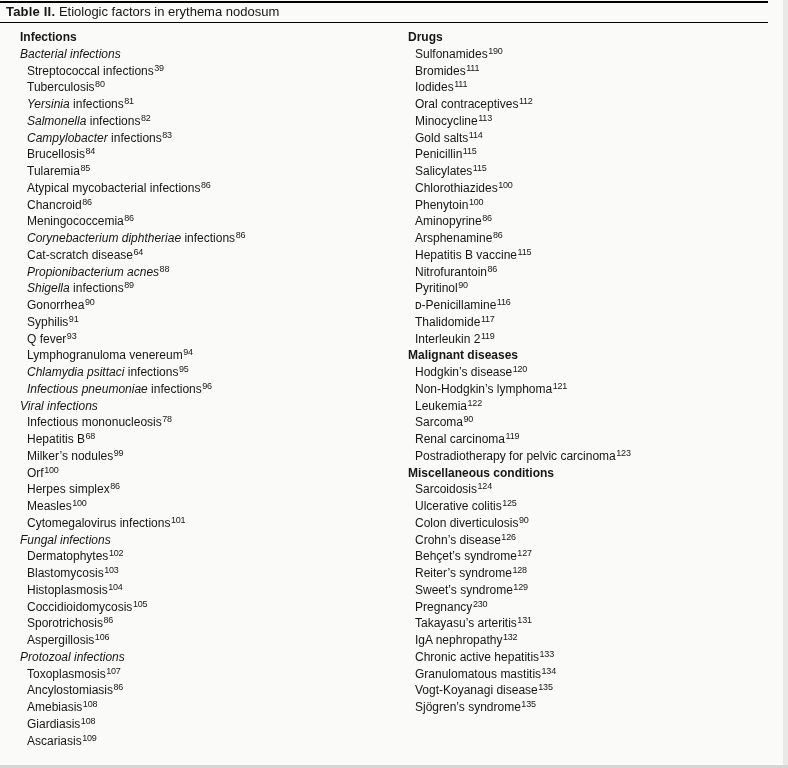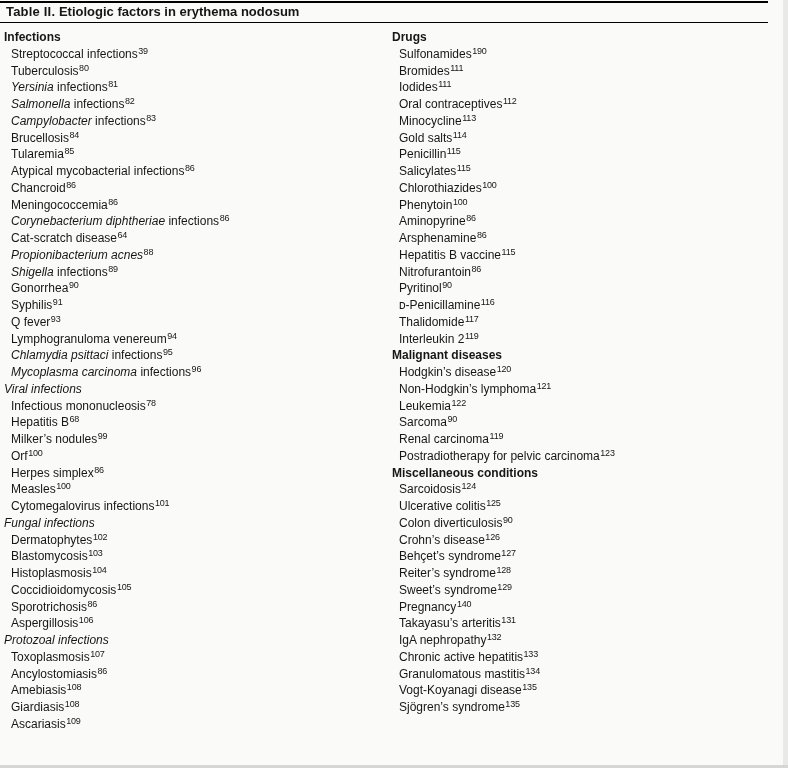--- a/index.html
+++ b/index.html
@@ -21,25 +21,25 @@
 
   .title {
     position: absolute;
     left: 6px;
     top: 3px;
     font-size: 13px;
     line-height: 18px;
     white-space: nowrap;
   }
   .title-label { font-weight: 700; letter-spacing: 0.2px; }
-  .title-text  { font-weight: 700; }
+  .title-text  { font-weight: 400; }
 
   .columns {
     position: absolute;
-    left: 4px;
+    left: 20px;
     right: 4px;
     top: 29px;
     display: flex;
     align-items: flex-start;
   }
   .col { flex: 1; min-width: 0; }
   .col-left  { width: 388px; flex: 0 0 388px; }
   .col-right { flex: 1; }
 
   .line {
@@ -82,40 +82,41 @@
   <div class="rule rule-top"></div>
   <div class="title">
     <span class="title-label">Table II.</span>
     <span class="title-text">Etiologic factors in erythema nodosum</span>
   </div>
   <div class="rule rule-under"></div>
 
   <div class="columns" id="columns">
       <div class="col col-left">
         <div class="line sec-header">Infections</div>
+        <div class="line sub-header">Bacterial infections</div>
         <div class="line item">Streptococcal infections<sup class="ref">39</sup></div>
         <div class="line item">Tuberculosis<sup class="ref">80</sup></div>
         <div class="line item"><span class="it">Yersinia</span> infections<sup class="ref">81</sup></div>
         <div class="line item"><span class="it">Salmonella</span> infections<sup class="ref">82</sup></div>
         <div class="line item"><span class="it">Campylobacter</span> infections<sup class="ref">83</sup></div>
         <div class="line item">Brucellosis<sup class="ref">84</sup></div>
         <div class="line item">Tularemia<sup class="ref">85</sup></div>
         <div class="line item">Atypical mycobacterial infections<sup class="ref">86</sup></div>
         <div class="line item">Chancroid<sup class="ref">86</sup></div>
         <div class="line item">Meningococcemia<sup class="ref">86</sup></div>
         <div class="line item"><span class="it">Corynebacterium diphtheriae</span> infections<sup class="ref">86</sup></div>
         <div class="line item">Cat-scratch disease<sup class="ref">64</sup></div>
         <div class="line item"><span class="it">Propionibacterium acnes</span><sup class="ref">88</sup></div>
         <div class="line item"><span class="it">Shigella</span> infections<sup class="ref">89</sup></div>
         <div class="line item">Gonorrhea<sup class="ref">90</sup></div>
         <div class="line item">Syphilis<sup class="ref">91</sup></div>
         <div class="line item">Q fever<sup class="ref">93</sup></div>
         <div class="line item">Lymphogranuloma venereum<sup class="ref">94</sup></div>
         <div class="line item"><span class="it">Chlamydia psittaci</span> infections<sup class="ref">95</sup></div>
-        <div class="line item"><span class="it">Mycoplasma carcinoma</span> infections<sup class="ref">96</sup></div>
+        <div class="line item"><span class="it">Infectious pneumoniae</span> infections<sup class="ref">96</sup></div>
         <div class="line sub-header">Viral infections</div>
         <div class="line item">Infectious mononucleosis<sup class="ref">78</sup></div>
         <div class="line item">Hepatitis B<sup class="ref">68</sup></div>
         <div class="line item">Milker’s nodules<sup class="ref">99</sup></div>
         <div class="line item">Orf<sup class="ref">100</sup></div>
         <div class="line item">Herpes simplex<sup class="ref">86</sup></div>
         <div class="line item">Measles<sup class="ref">100</sup></div>
         <div class="line item">Cytomegalovirus infections<sup class="ref">101</sup></div>
         <div class="line sub-header">Fungal infections</div>
         <div class="line item">Dermatophytes<sup class="ref">102</sup></div>
@@ -159,21 +160,21 @@
         <div class="line item">Renal carcinoma<sup class="ref">119</sup></div>
         <div class="line item">Postradiotherapy for pelvic carcinoma<sup class="ref">123</sup></div>
         <div class="line sec-header">Miscellaneous conditions</div>
         <div class="line item">Sarcoidosis<sup class="ref">124</sup></div>
         <div class="line item">Ulcerative colitis<sup class="ref">125</sup></div>
         <div class="line item">Colon diverticulosis<sup class="ref">90</sup></div>
         <div class="line item">Crohn’s disease<sup class="ref">126</sup></div>
         <div class="line item">Behçet’s syndrome<sup class="ref">127</sup></div>
         <div class="line item">Reiter’s syndrome<sup class="ref">128</sup></div>
         <div class="line item">Sweet’s syndrome<sup class="ref">129</sup></div>
-        <div class="line item">Pregnancy<sup class="ref">140</sup></div>
+        <div class="line item">Pregnancy<sup class="ref">230</sup></div>
         <div class="line item">Takayasu’s arteritis<sup class="ref">131</sup></div>
         <div class="line item">IgA nephropathy<sup class="ref">132</sup></div>
         <div class="line item">Chronic active hepatitis<sup class="ref">133</sup></div>
         <div class="line item">Granulomatous mastitis<sup class="ref">134</sup></div>
         <div class="line item">Vogt-Koyanagi disease<sup class="ref">135</sup></div>
         <div class="line item">Sjögren’s syndrome<sup class="ref">135</sup></div>
       </div>
     </div>
 
   <div class="edge-right"></div>

